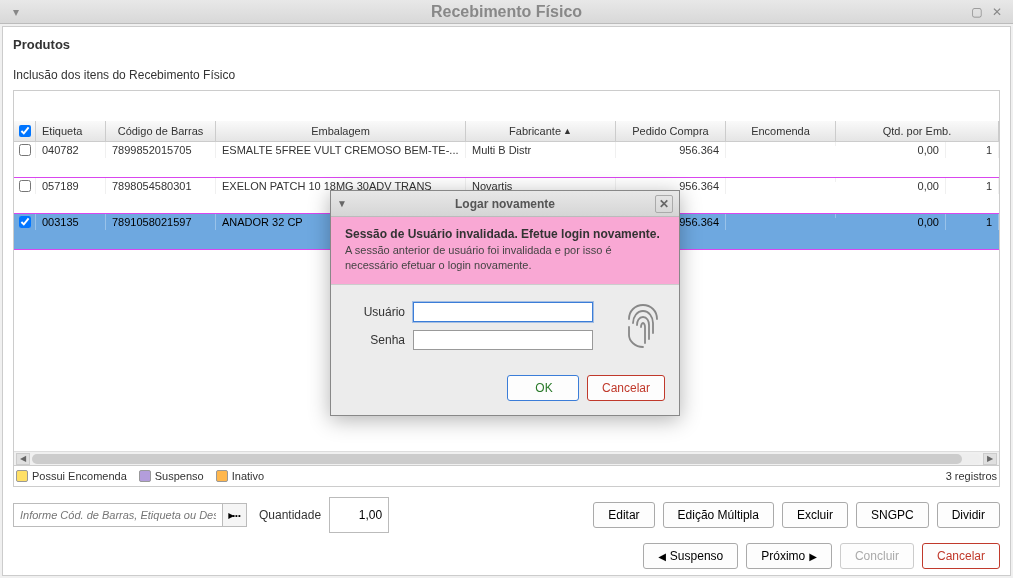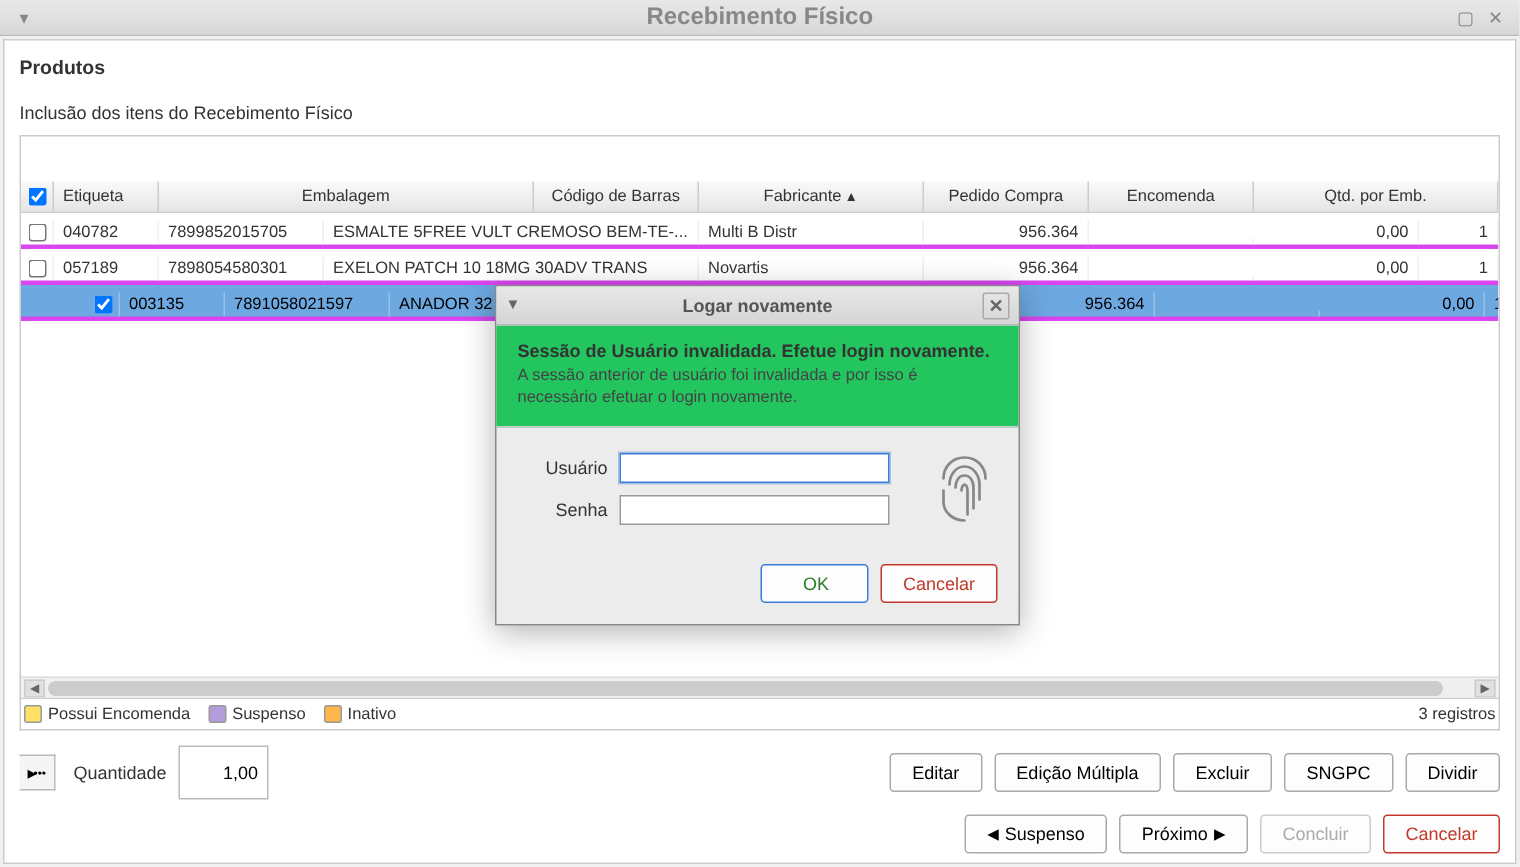--- a/index.html
+++ b/index.html
@@ -25,22 +25,22 @@
 .th-barras { width: 110px; flex-shrink: 0; }
 .th-embalagem { width: 250px; flex-shrink: 0; }
 .th-fabricante { width: 150px; flex-shrink: 0; }
 .th-nota { width: 110px; flex-shrink: 0; text-align: right; justify-content: flex-end; }
 .th-pedido { width: 110px; flex-shrink: 0; }
 .th-enc { width: 110px; flex-shrink: 0; }
 .th-qtd { flex: 1; }
 .sort-arrow { font-size: 9px; margin-left: 2px; }
 
 .tbody { flex: 1; overflow: hidden; background: #fff; }
-.tr { display: flex; height: 24px; align-items: flex-end; border-bottom: 3px solid #d946ef; }
-.tr.selected { background: #6ea8e0; color: #000; padding-left: 44px; }
+.tr { display: flex; height: 36px; align-items: flex-start; border-bottom: 1px solid #d946ef; }
+.tr.selected { background: #6ea8e0; color: #000; }
 .tr.selected .td { border-right-color: rgba(255,255,255,0.3); }
 .td { padding: 2px 6px; border-right: 1px solid #f0f0f0; font-size: 11px; overflow: hidden; white-space: nowrap; text-overflow: ellipsis; }
 .td-chk { width: 22px; flex-shrink: 0; display: flex; justify-content: center; }
 .td-etiqueta { width: 70px; flex-shrink: 0; }
 .td-barras { width: 110px; flex-shrink: 0; }
 .td-embalagem { width: 250px; flex-shrink: 0; }
 .td-fabricante { width: 150px; flex-shrink: 0; }
 .td-nota { width: 110px; flex-shrink: 0; text-align: right; }
 .td-pedido { width: 110px; flex-shrink: 0; }
 .td-enc { width: 110px; flex-shrink: 0; text-align: right; }
@@ -71,21 +71,21 @@
 
 .nav-row { display: flex; justify-content: flex-end; gap: 8px; margin-top: 10px; }
 .btn.disabled { color: #aaa; border-color: #ccc; cursor: default; }
 .btn.danger { color: #c0392b; border-color: #c0392b; }
 .tri { font-size: 10px; }
 
 .modal { position: absolute; left: 330px; top: 190px; width: 350px; background: #ececec; border: 1px solid #888; box-shadow: 0 4px 20px rgba(0,0,0,0.3); }
 .modal-title { background: linear-gradient(#e8e8e8,#d5d5d5); height: 26px; display: flex; align-items: center; justify-content: center; position: relative; font-weight: bold; color: #555; border-bottom: 1px solid #bbb; }
 .modal-title .collapse { position: absolute; left: 6px; font-size: 10px; color: #666; cursor: pointer; }
 .modal-title .close { position: absolute; right: 6px; font-size: 12px; color: #666; cursor: pointer; width: 18px; height: 18px; border: 1px solid #aaa; border-radius: 2px; display: flex; align-items: center; justify-content: center; }
-.modal-msg { background: #22c55e; padding: 10px 14px; border-bottom: 1px solid #ccc; }
+.modal-msg { background: #f9a8d4; padding: 10px 14px; border-bottom: 1px solid #ccc; }
 .modal-msg .bold { font-weight: bold; margin-bottom: 2px; font-size: 12px; }
 .modal-msg .sub { font-size: 11px; color: #444; line-height: 1.4; }
 .modal-body { padding: 14px; display: flex; gap: 28px; align-items: center; }
 .form-col { flex: 1; }
 .form-row { display: flex; align-items: center; gap: 8px; margin-bottom: 8px; }
 .form-row label { width: 60px; text-align: right; font-size: 12px; }
 .form-row input { flex: 1; height: 20px; border: 1px solid #999; padding: 0 4px; font-size: 12px; }
 .form-row input.focus { border: 1px solid #3b7dd8; box-shadow: 0 0 0 1px rgba(59,125,216,0.4); }
 .fingerprint { font-size: 44px; color: #888; }
 .modal-footer { display: flex; justify-content: flex-end; gap: 8px; padding: 0 14px 14px; }
@@ -108,22 +108,22 @@
   <div class="content">
     <div class="heading">Produtos</div>
     <div class="subheading">Inclusão dos itens do Recebimento Físico</div>
 
     <div class="table-wrap">
       <div class="thead">
         <div class="th th-chk">
             <input type="checkbox" checked="" style="">
           </div>
         <div class="th th-etiqueta left">Etiqueta</div>
+        <div class="th th-barras">Código de Barras</div>
         <div class="th th-embalagem">Embalagem</div>
-        <div class="th th-barras">Código de Barras</div>
         <div class="th th-fabricante">
             <span>Fabricante</span>
             <span class="sort-arrow">▲</span>
           </div>
         <div class="th th-pedido">Pedido Compra</div>
         <div class="th th-enc">Encomenda</div>
         <div class="th th-qtd">Qtd. por Emb.</div>
       </div>
       <div class="tbody" id="tbody">
           <div class="tr">
@@ -186,20 +186,21 @@
         </div>
       <div class="legend-item">
           <span class="swatch sw-orange"></span>
           <span>Inativo</span>
         </div>
       <div class="reg-count">3 registros</div>
     </div>
 
     <div class="bottom-row">
       <div class="search-box">
+        <input class="search-input" placeholder="Informe Cód. de Barras, Etiqueta ou Des" style="">
         <button class="search-btn">▸<span style="font-size:8px;letter-spacing:0">•••</span></button>
       </div>
       <span class="qty-label">Quantidade</span>
       <input class="qty-input" value="1,00" style="">
       <div class="spacer"></div>
       <button class="btn">Editar</button>
       <button class="btn">Edição Múltipla</button>
       <button class="btn">Excluir</button>
       <button class="btn">SNGPC</button>
       <button class="btn">Dividir</button>

